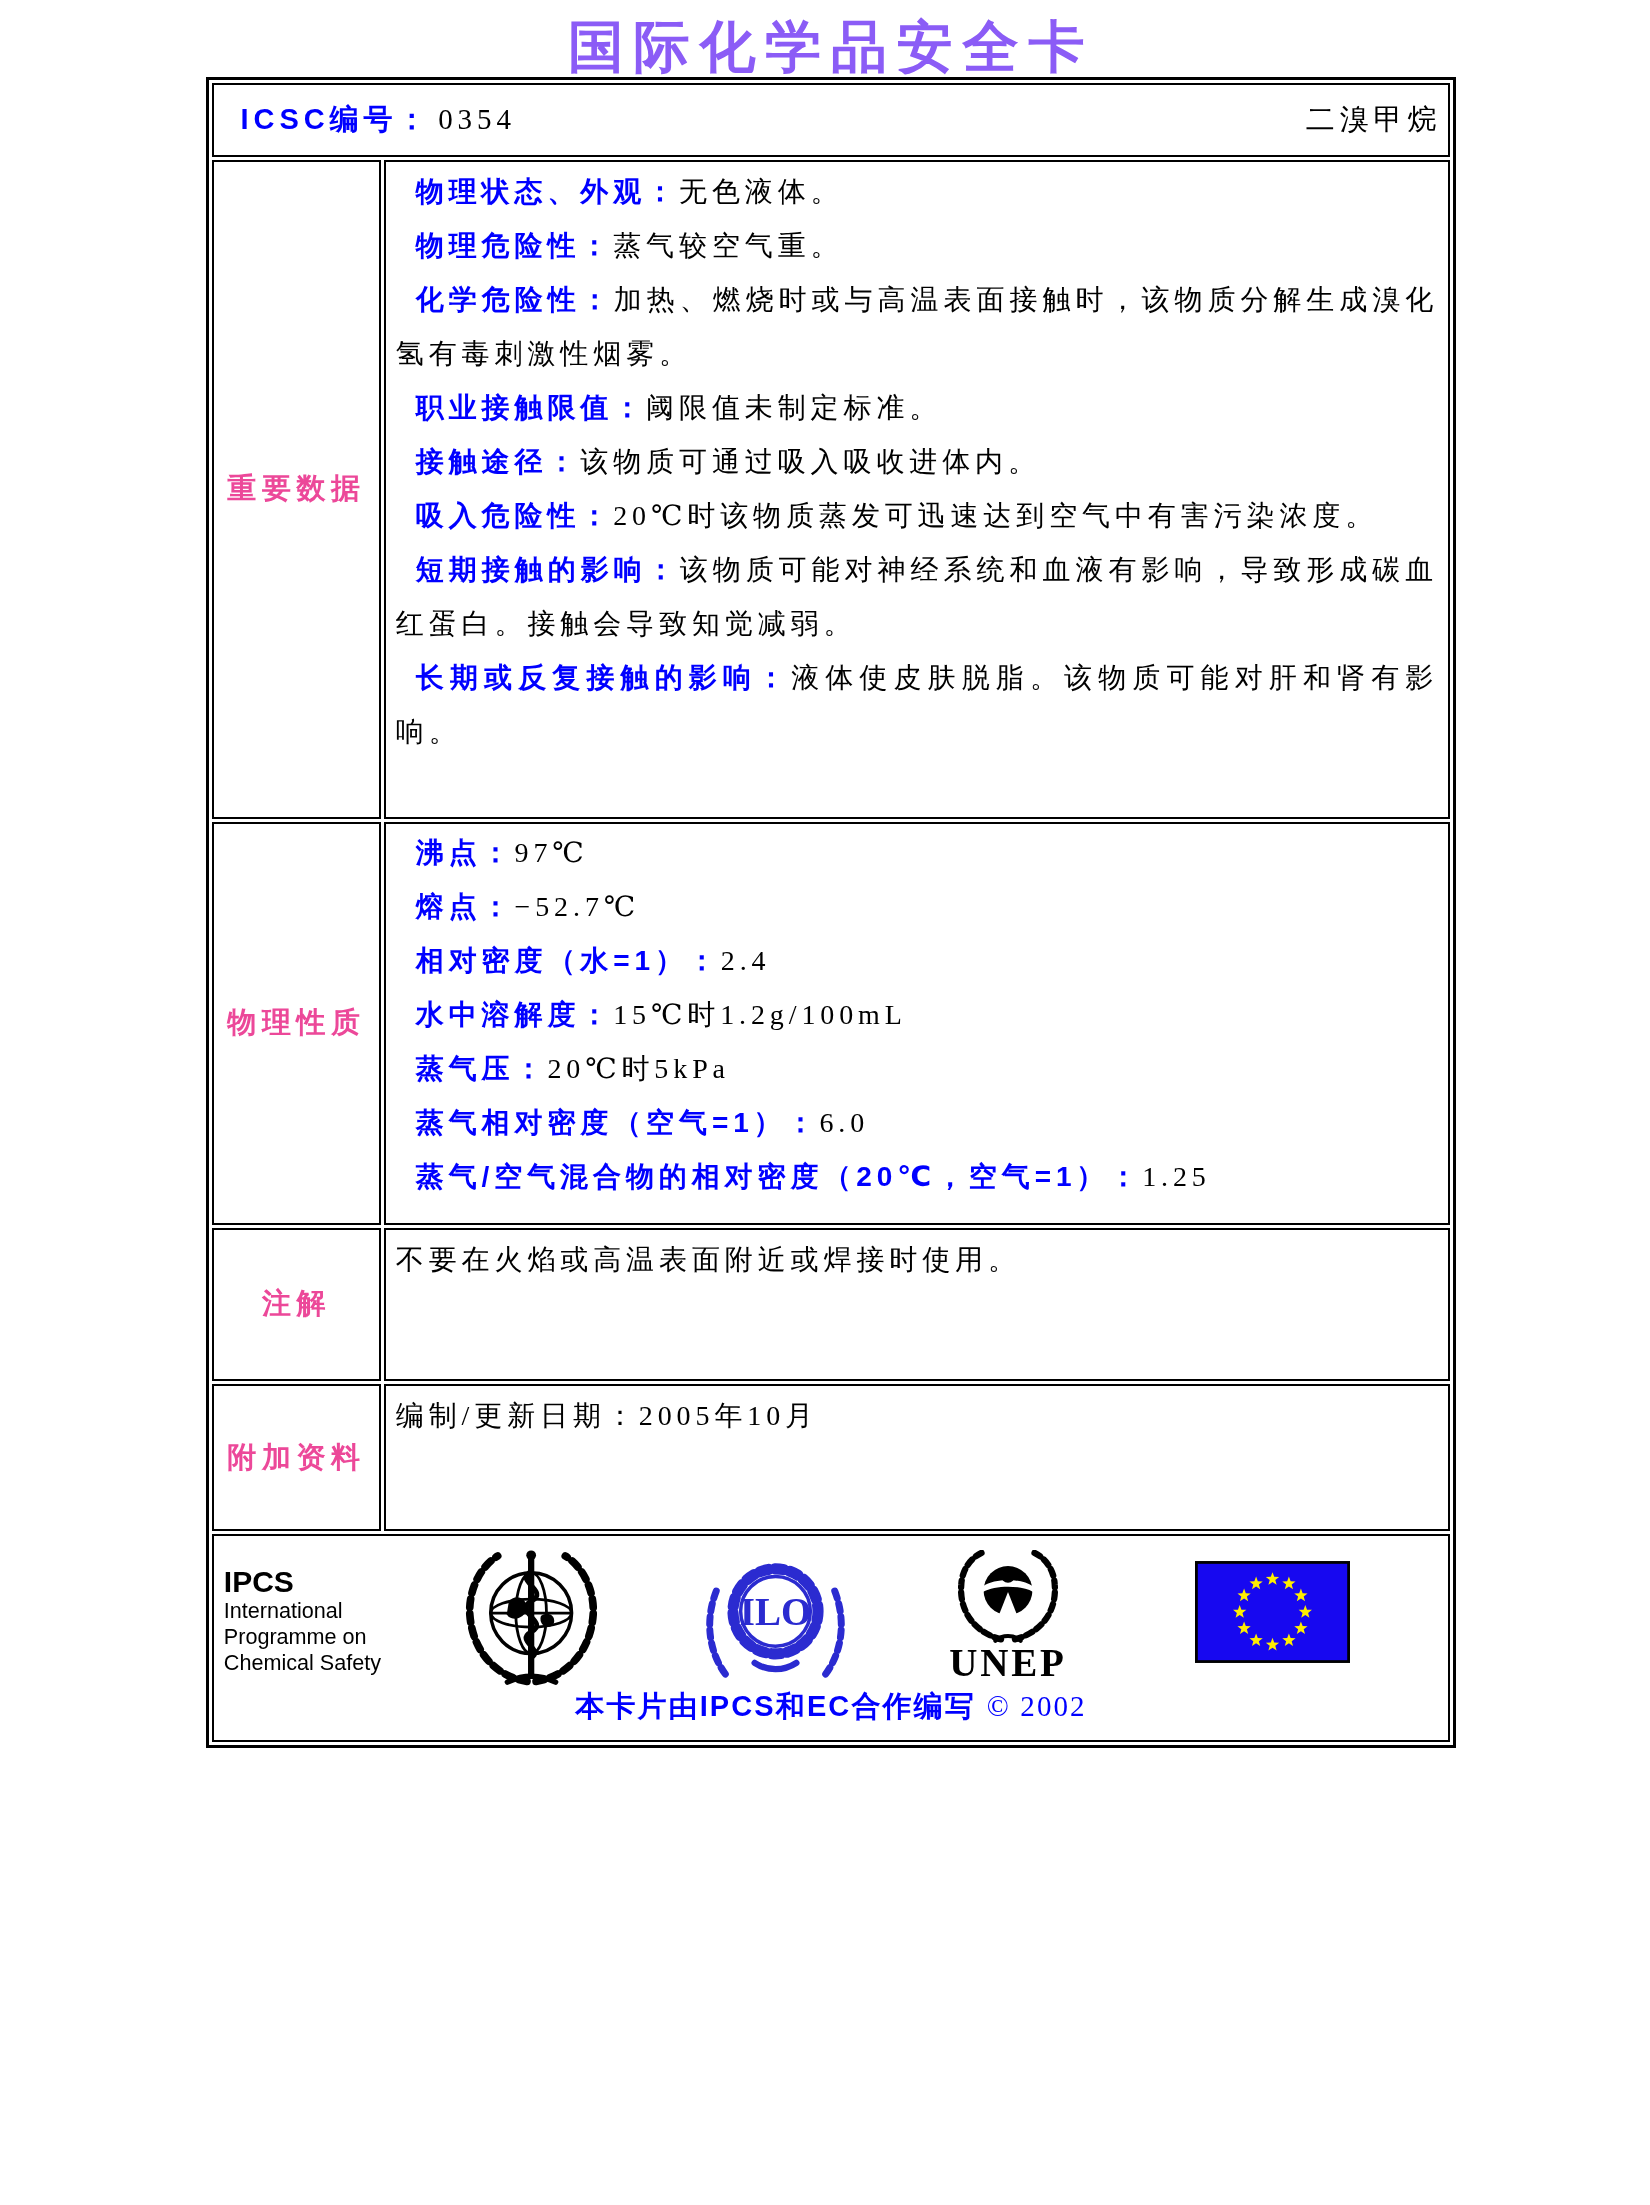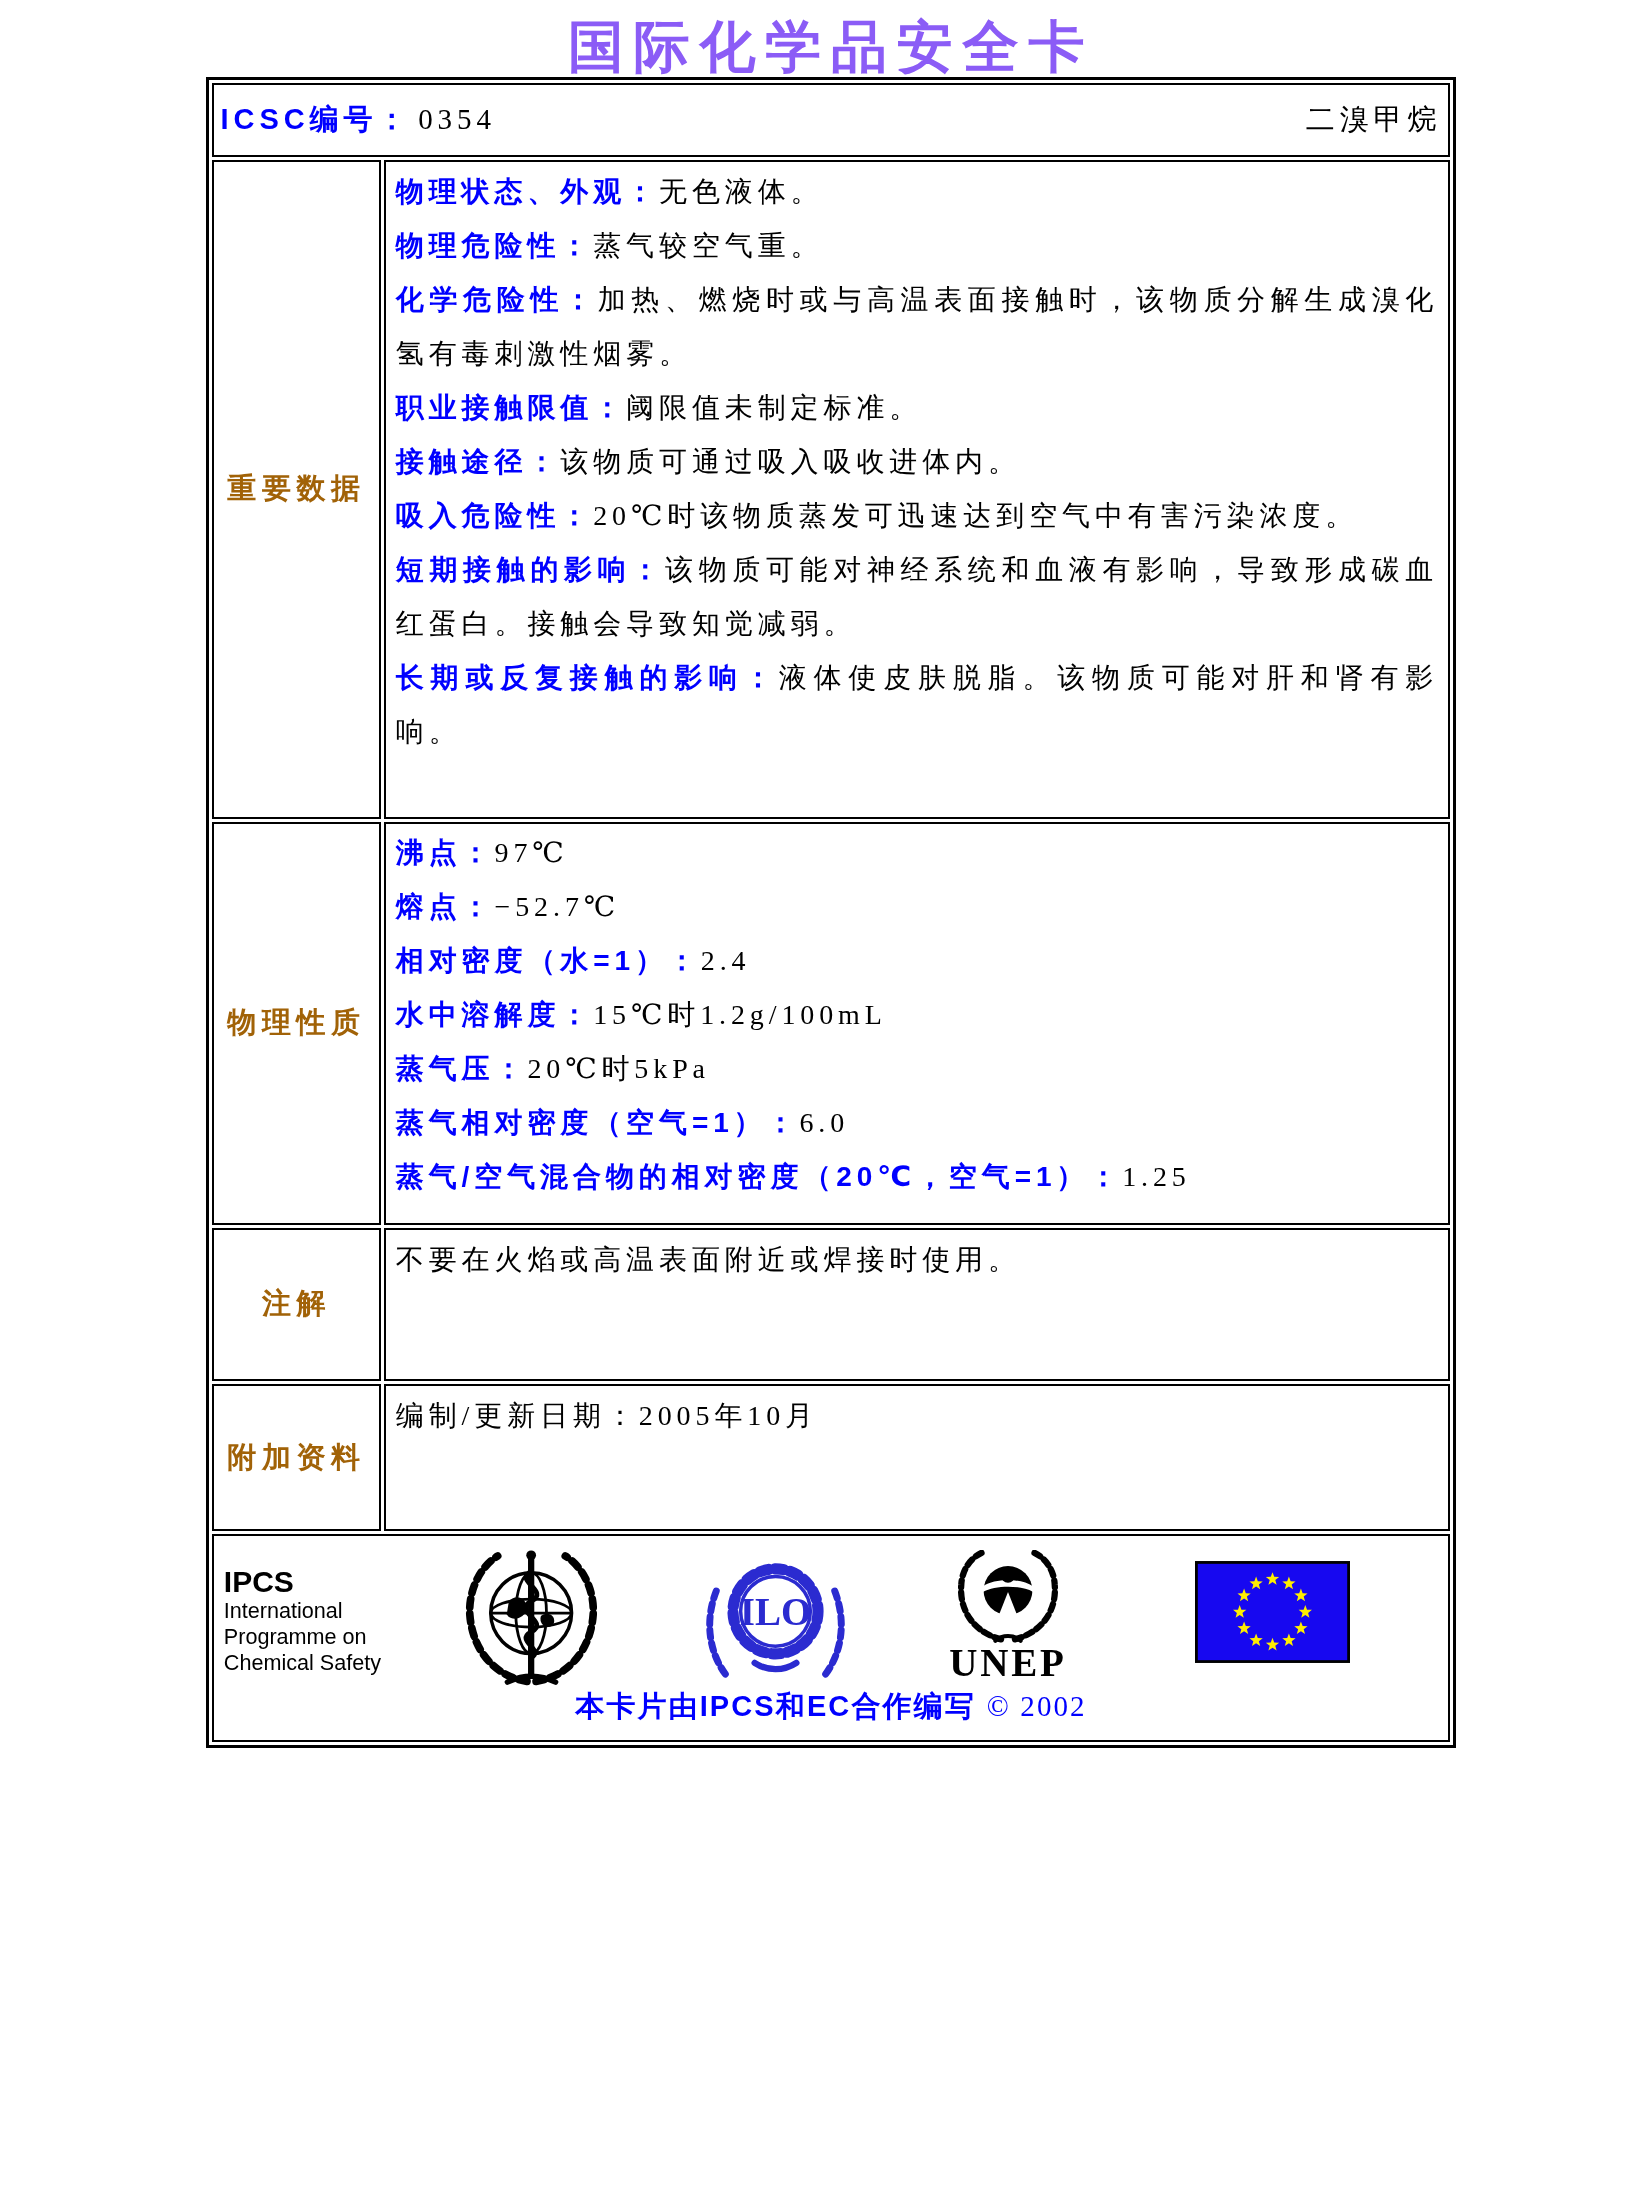--- a/index.html
+++ b/index.html
@@ -31,31 +31,32 @@
   tr.r-env    td{height:133px;}
   tr.r-notes  td{height:143px;}
   tr.r-add    td{height:138px;}
   tr.r-logos  td{height:188px;}
   tr.r-disc   td{height:64px;}
 
   td.label-cell{
     text-align:center;vertical-align:middle;
     font-family:"Liberation Sans","DejaVu Sans",sans-serif;
     font-weight:bold;font-size:29px;letter-spacing:5.6px;
-    color:#a16207;
+    color:#ec4899;
   }
   td.content-cell{
     vertical-align:top;padding:2.8px 9.8px 2.8px 9.8px;
     font-size:28px;letter-spacing:4.9px;color:#000;
   }
   .line{line-height:54px;text-align:justify;}
   .line.last{text-align:left;}
   span.k{
     color:#0000ff;font-weight:bold;
     font-family:"Liberation Sans","DejaVu Sans",sans-serif;
+    margin-left:20px;
   }
   span.v{color:#000;font-family:"Liberation Serif","DejaVu Serif",serif;}
 
   
   .hdr-flex{
     height:68px;display:flex;justify-content:space-between;align-items:center;
     padding:0 5.6px;font-size:29px;letter-spacing:4.9px;
   }
   .hdr-left .k{font-size:29px;}
   .hdr-left .v{margin-left:7px;}

